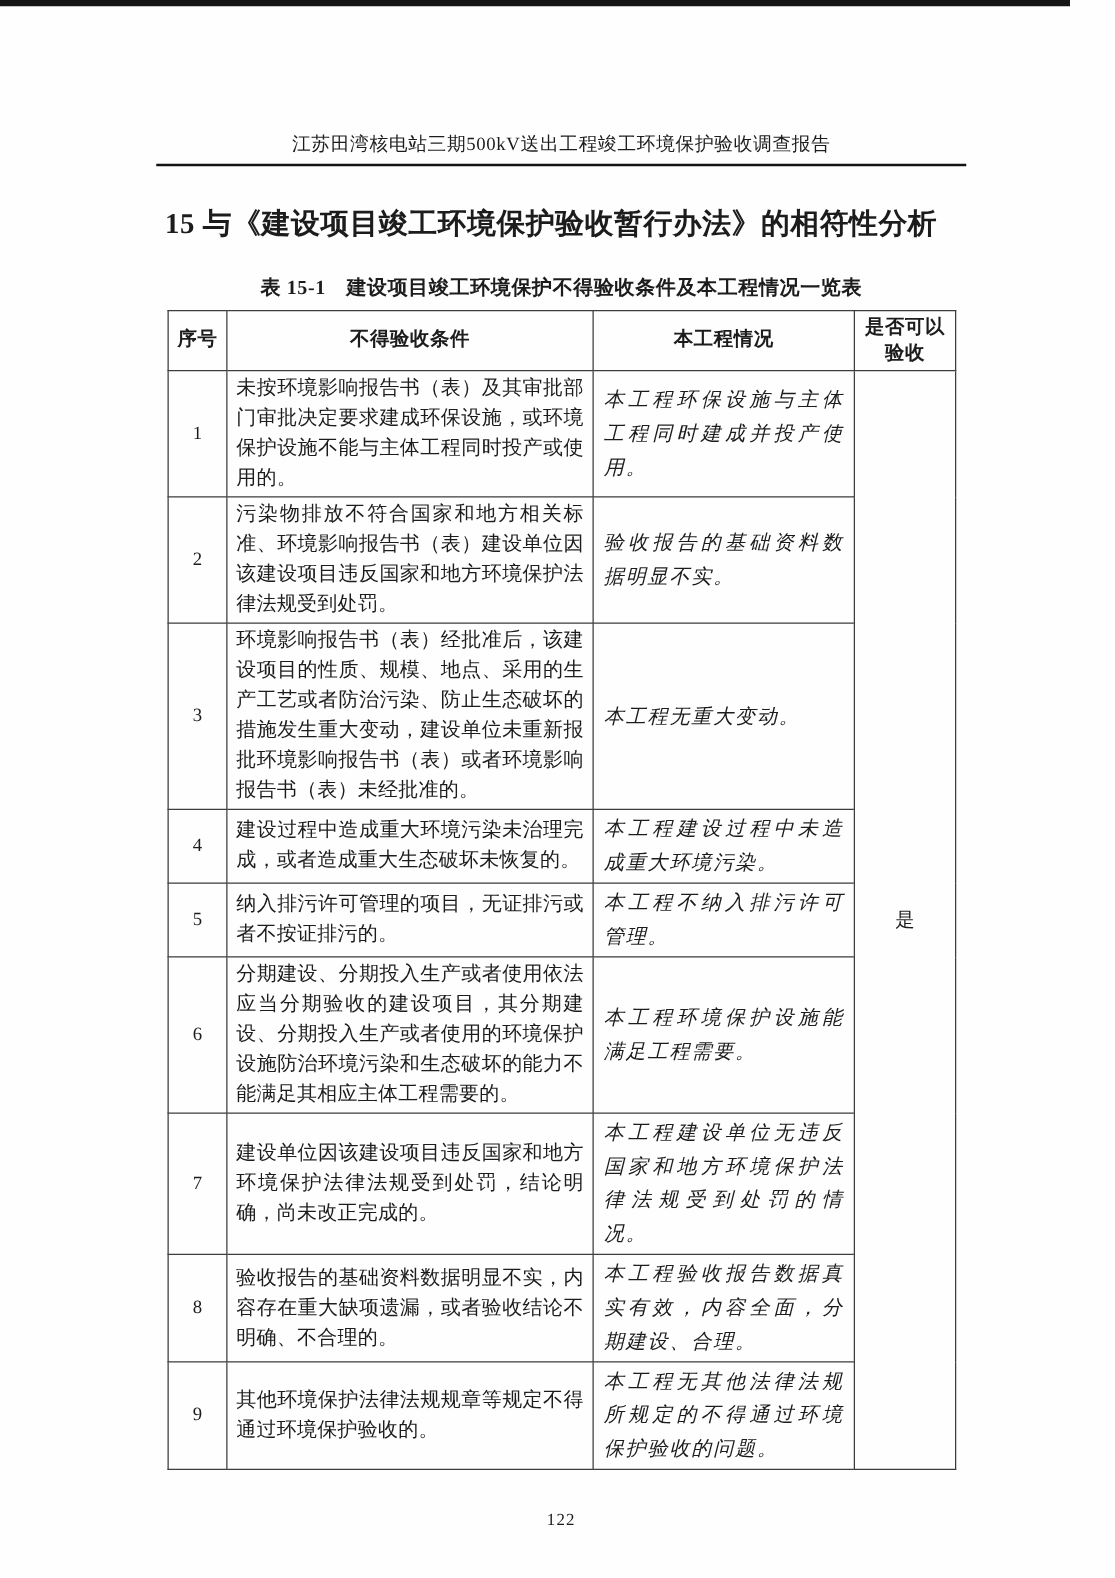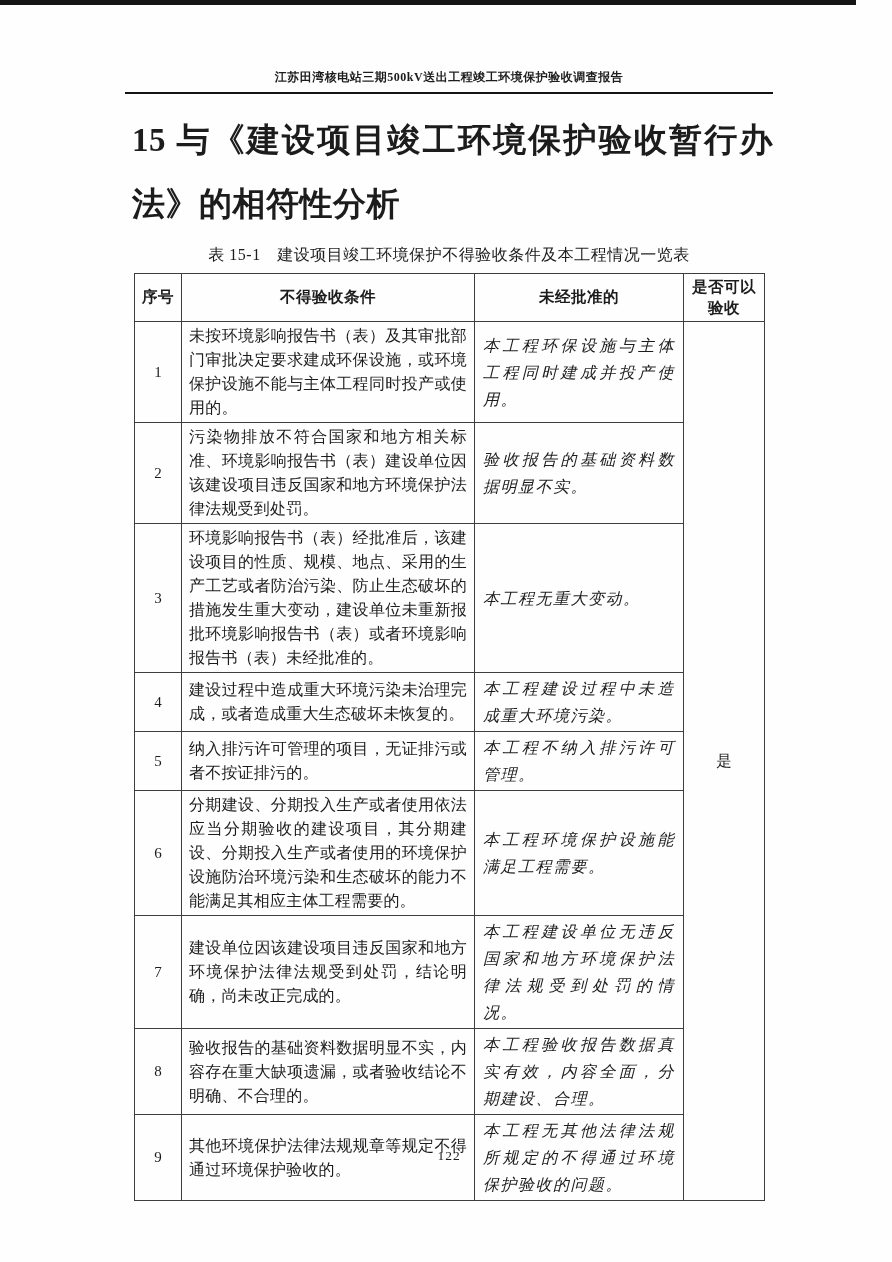--- a/index.html
+++ b/index.html
@@ -18,53 +18,53 @@
     top: 0; left: 0;
     width: 856px; height: 5px;
     background: #151515;
   }
   .content {
     position: absolute;
     left: 125px; top: 0;
     width: 648px;
   }
   .running-header {
-    margin-top: 69px;
-    text-align: center;
-    font-size: 12px;
-    font-weight: bold;
+    margin-top: 106px;
+    text-align: center;
+    font-size: 15px;
+    font-weight: normal;
     letter-spacing: 0.5px;
     white-space: nowrap;
   }
   .header-rule {
     border: none;
     border-top: 2.5px solid #131313;
     margin: 6px 0 0 0;
   }
   .chapter-title {
     margin: 14px 0 0 7px;
-    font-size: 33px;
+    font-size: 23px;
     font-weight: bold;
     line-height: 64px;
     text-align: justify;
     letter-spacing: 0.5px;
   }
   .body-paragraph {
     margin: 8px 0 0 9px;
     font-size: 16.5px;
     line-height: 40.5px;
     text-indent: 2em;
     text-align: justify;
     letter-spacing: 0.3px;
   }
   .table-caption {
     margin-top: 9px;
     text-align: center;
     font-size: 16px;
-    font-weight: normal;
+    font-weight: bold;
     letter-spacing: 0.5px;
   }
   table.compliance-table {
     margin: 7px 0 0 9px;
     width: 630px;
     border-collapse: collapse;
     table-layout: fixed;
     font-size: 16px;
   }
   .compliance-table th, .compliance-table td {
@@ -109,21 +109,21 @@
   tbody tr:nth-child(2) { height: 86px; }
   tbody tr:nth-child(3) { height: 114px; }
   tbody tr:nth-child(4) { height: 48px; }
   tbody tr:nth-child(5) { height: 48px; }
   tbody tr:nth-child(6) { height: 97px; }
   tbody tr:nth-child(7) { height: 65px; }
   tbody tr:nth-child(8) { height: 58px; }
   tbody tr:nth-child(9) { height: 64px; }
   .page-number {
     position: absolute;
-    top: 1148px;
+    top: 1208px;
     left: 0;
     width: 100%;
     text-align: center;
     font-size: 13.5px;
     letter-spacing: 1px;
   }
 </style>
 </head>
 <body>
 
@@ -143,21 +143,21 @@
       <colgroup>
         <col style="width:47px">
         <col style="width:293px">
         <col style="width:209px">
         <col style="width:81px">
       </colgroup>
       <thead>
         <tr>
           <th>序号</th>
           <th>不得验收条件</th>
-          <th>未经批准的</th>
+          <th>本工程情况</th>
           <th>是否可以验收</th>
         </tr>
       </thead>
       <tbody>
         <tr>
           <td class="c-no">1</td>
           <td class="c-cond">未按环境影响报告书（表）及其审批部门审批决定要求建成环保设施，或环境保护设施不能与主体工程同时投产或使用的。</td>
           <td class="c-sit">本工程环保设施与主体工程同时建成并投产使用。</td>
           <td class="c-verdict" rowspan="9">是</td>
         </tr>

